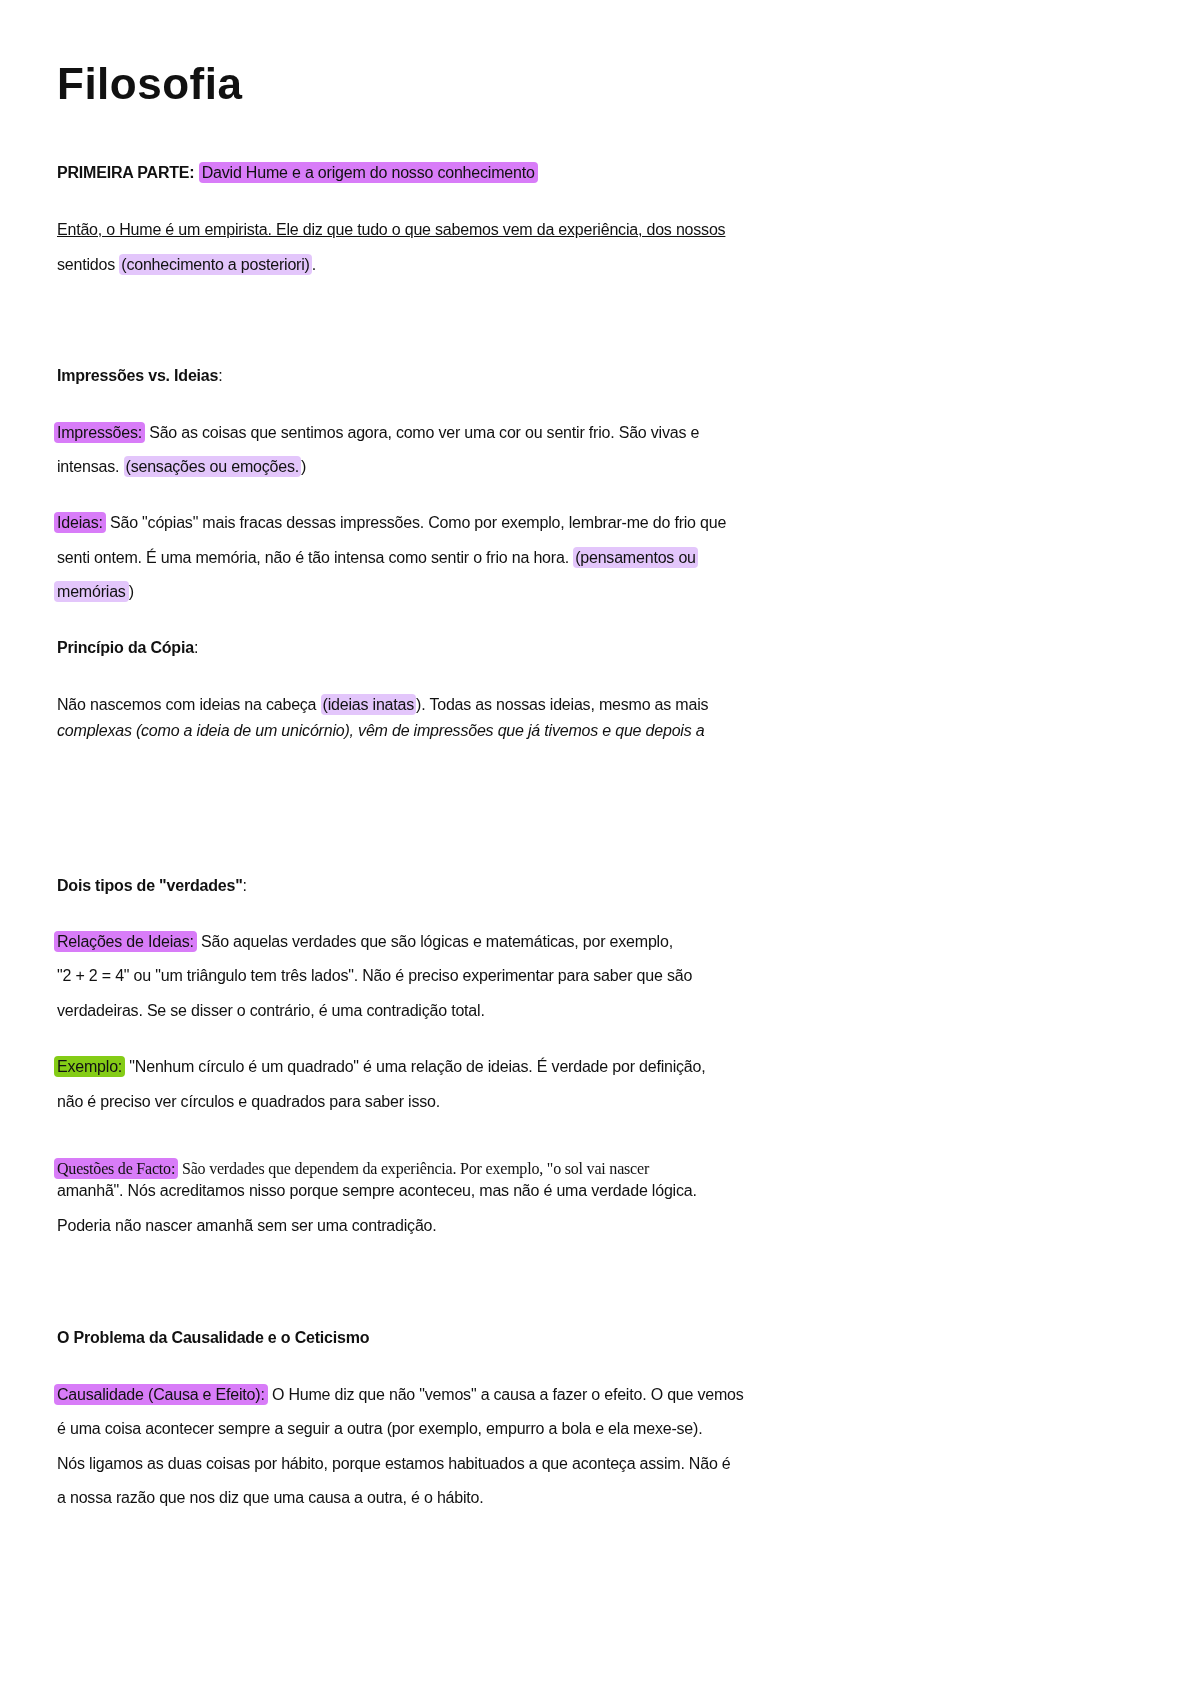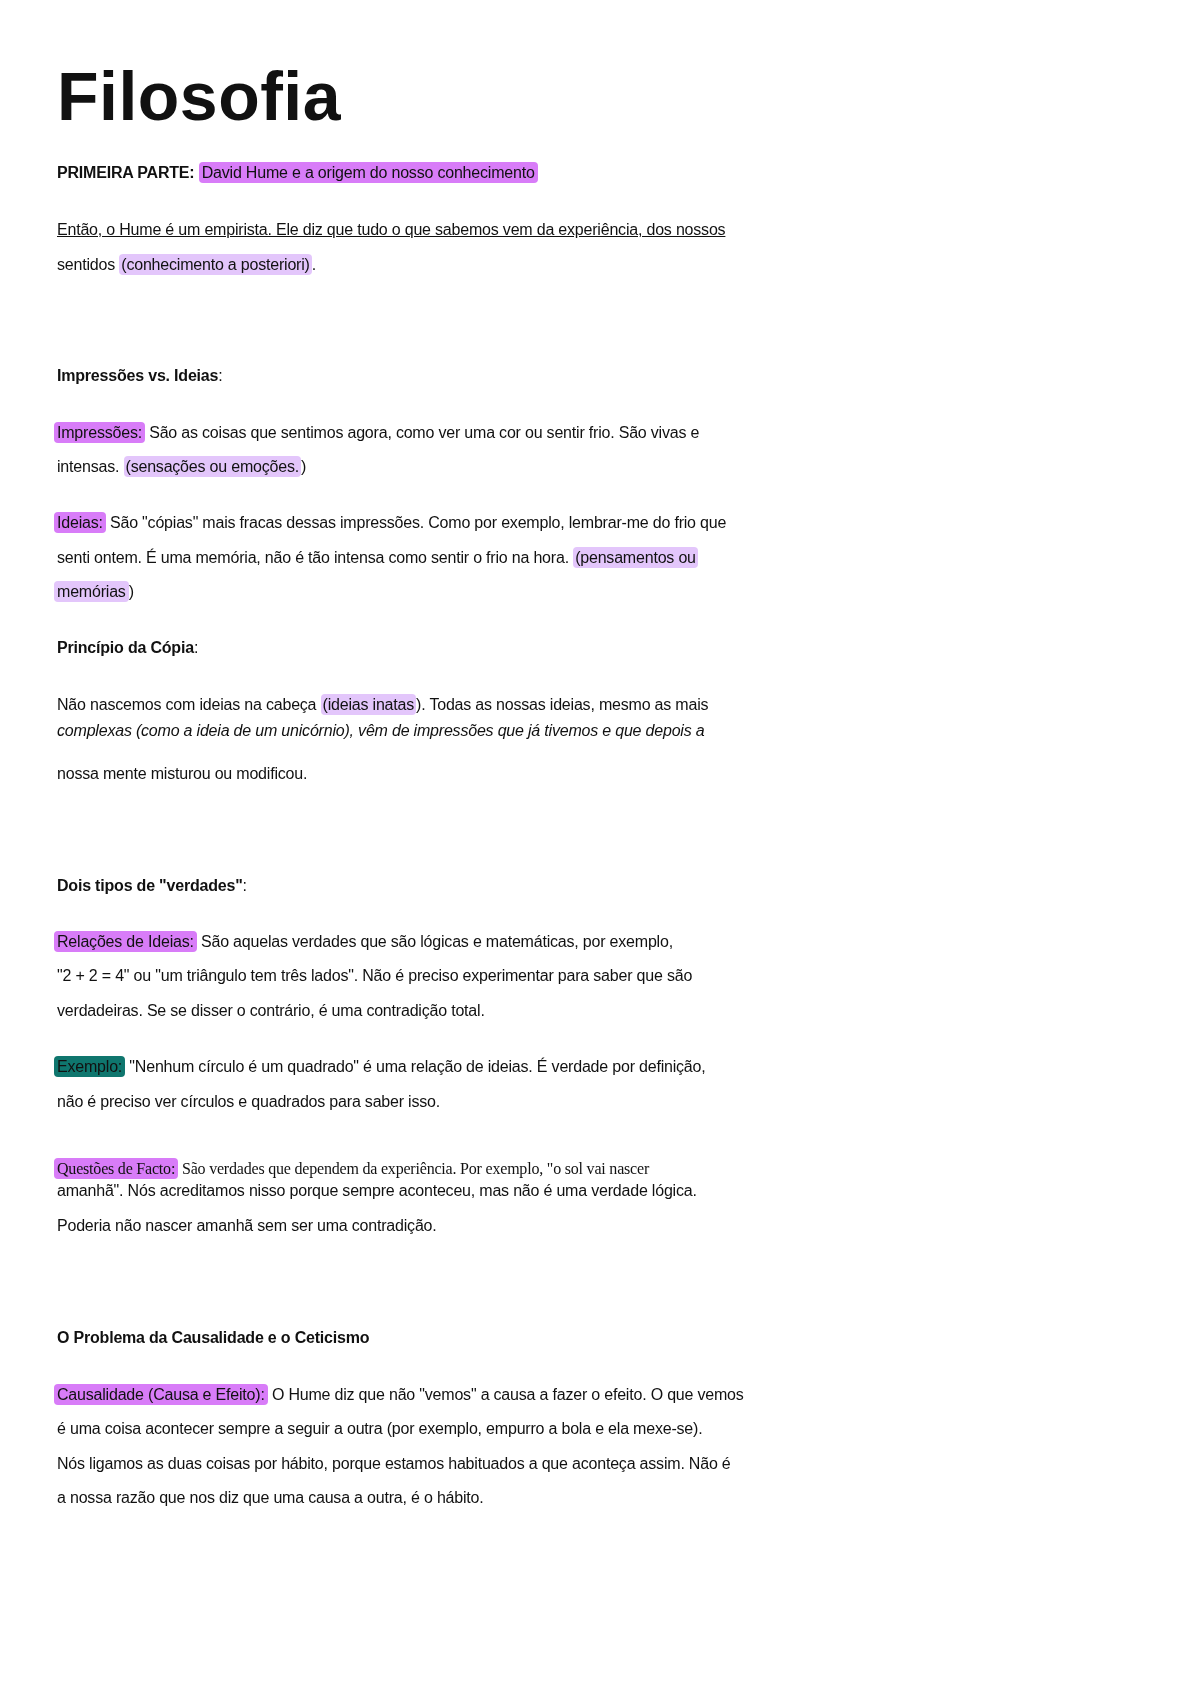--- a/index.html
+++ b/index.html
@@ -18,21 +18,21 @@
     .page {
       position: absolute;
       left: 0; top: 0;
       width: 1200px;
       height: 1696px;
     }
     .title {
       position: absolute;
       left: 57px;
       top: 62px;
-      font-size: 68px;
+      font-size: 44px;
       font-weight: bold;
       letter-spacing: 0.5px;
       line-height: 1;
       margin: 0;
     }
     .line {
       position: absolute;
       left: 57px;
       font-size: 16px;
       line-height: 30px;
@@ -47,21 +47,21 @@
       border-radius: 4px;
       padding: 2px 3px;
       margin-left: -3px;
     }
     .hl-light {
       background: #e3c6fb;
       border-radius: 4px;
       padding: 2px 2px;
     }
     .hl-gray {
-      background: #0f766e;
+      background: #84cc16;
       border-radius: 4px;
       padding: 2px 3px;
       margin-left: -3px;
     }
   </style>
 </head>
 <body>
 
 <div class="page">
 
@@ -98,21 +98,20 @@
     <span class="hl-light" style="margin-left:-3px;padding:2px 3px;">memórias</span><span>)</span>
   </div>
 
   <div class="line heading" style="top:633px;">
     <span>Princípio da Cópia</span><span style="font-weight:normal;">:</span>
   </div>
   <div class="line" style="top:690px;">
     <span>Não nascemos com ideias na cabeça </span><span class="hl-light">(ideias inatas</span><span>). Todas as nossas ideias, mesmo as mais</span>
   </div>
   <div class="line" style="top:716px;font-style:italic;">complexas (como a ideia de um unicórnio), vêm de impressões que já tivemos e que depois a</div>
-  <div class="line" style="top:759px;">nossa mente misturou ou modificou.</div>
 
   <div class="line heading" style="top:871px;">
     <span>Dois tipos de "verdades"</span><span style="font-weight:normal;">:</span>
   </div>
 
   <div class="line" style="top:927px;">
     <span class="hl-strong"> Relações de Ideias:</span><span> São aquelas verdades que são lógicas e matemáticas, por exemplo,</span>
   </div>
   <div class="line" style="top:961px;">"2 + 2 = 4" ou "um triângulo tem três lados". Não é preciso experimentar para saber que são</div>
   <div class="line" style="top:996px;">verdadeiras. Se se disser o contrário, é uma contradição total.</div>

